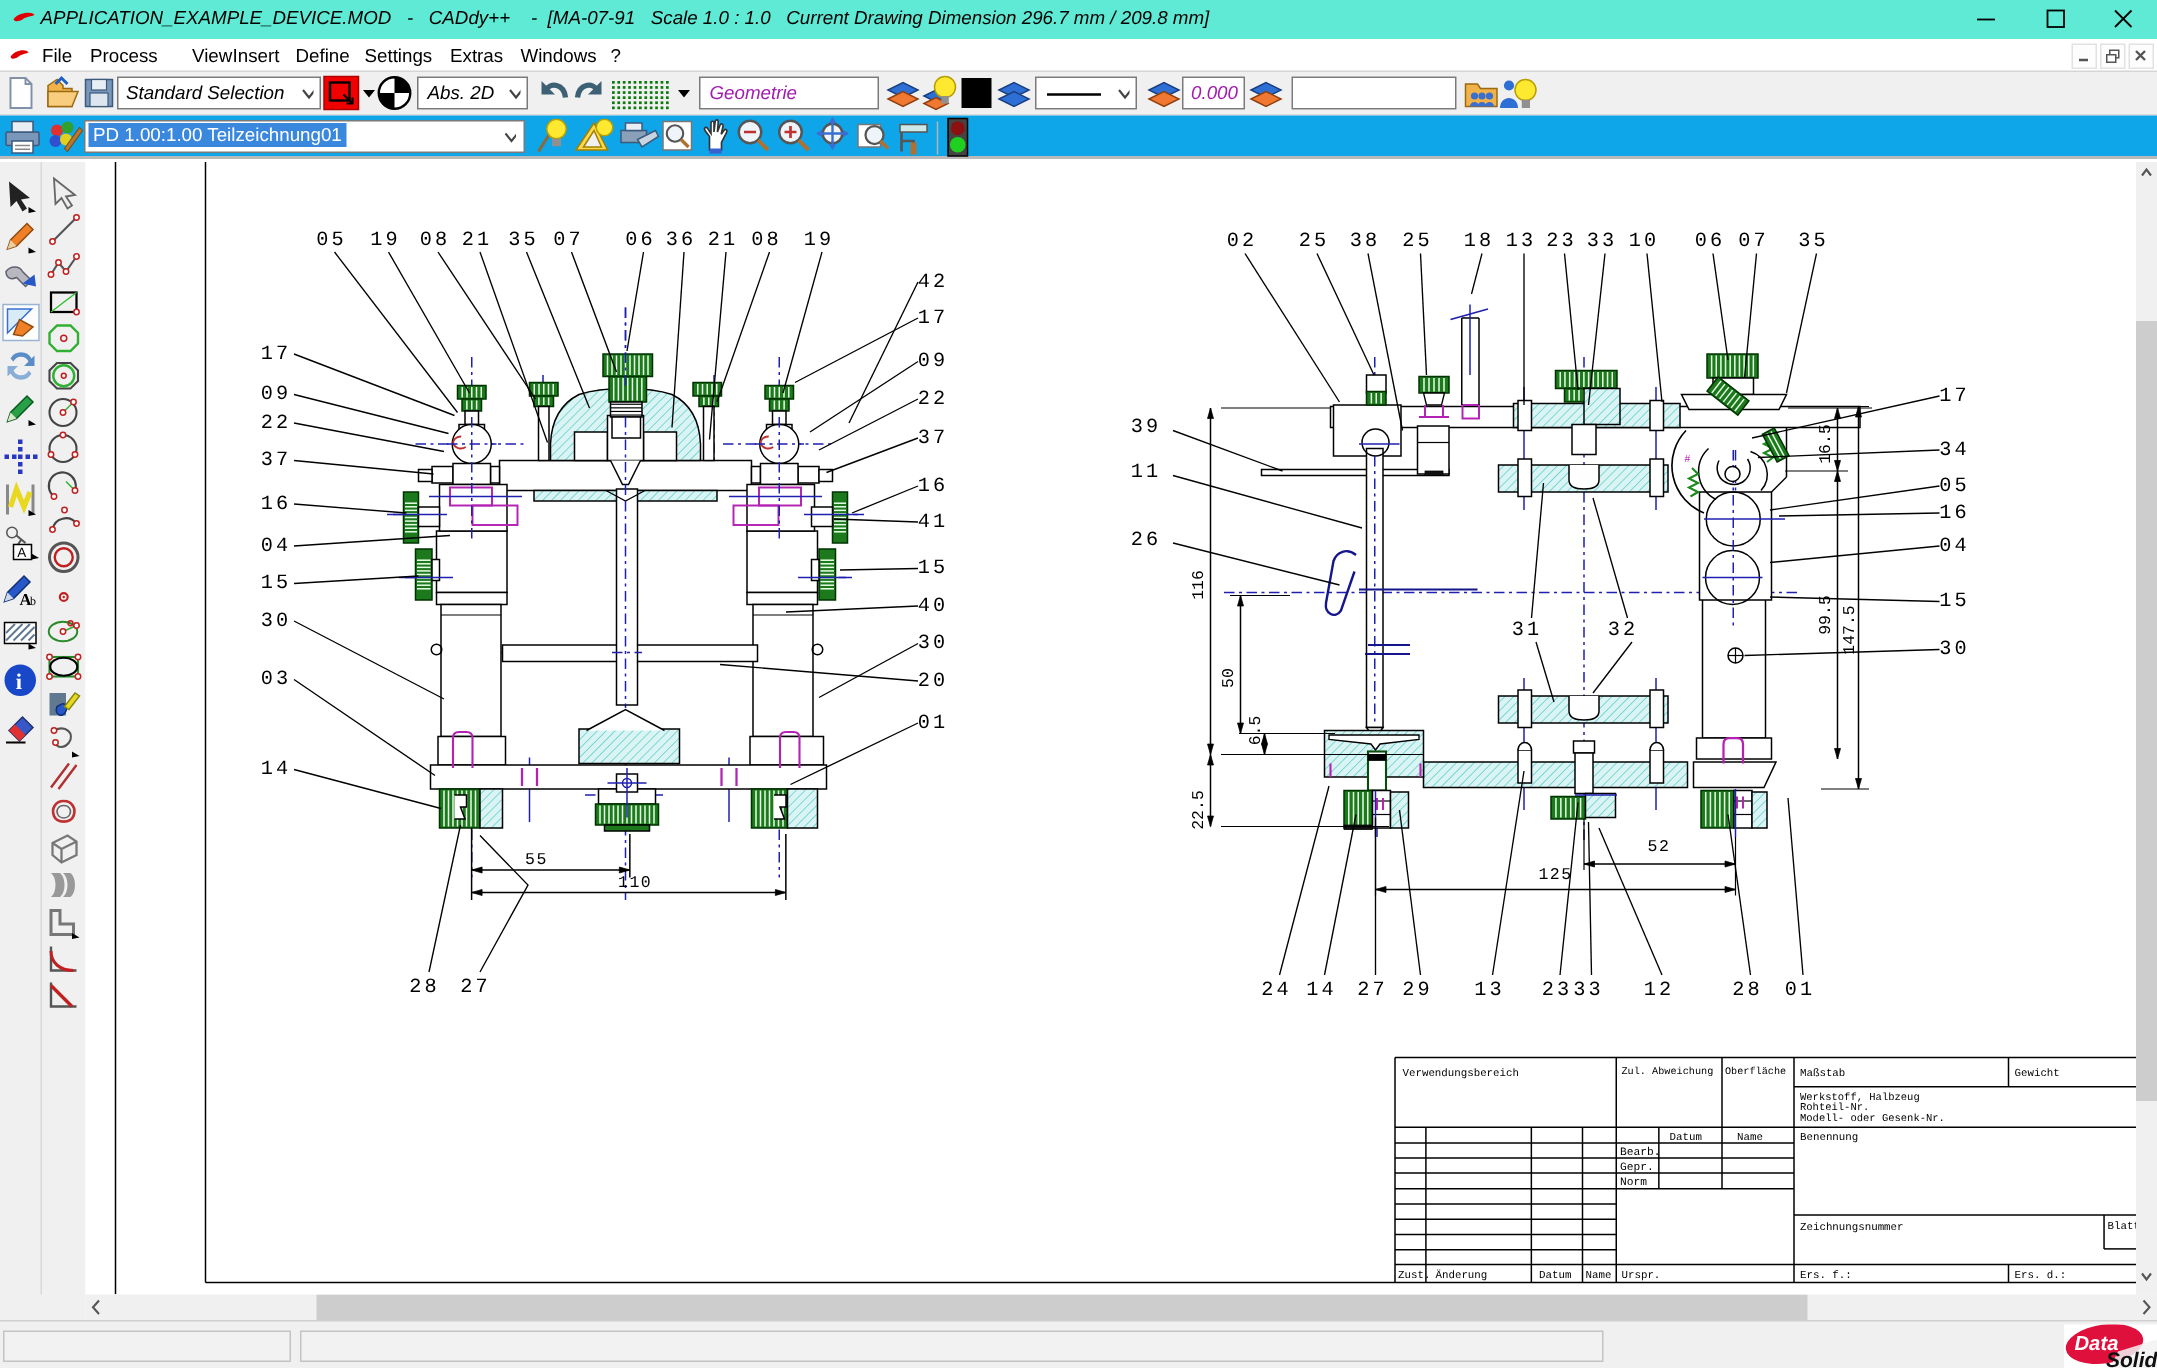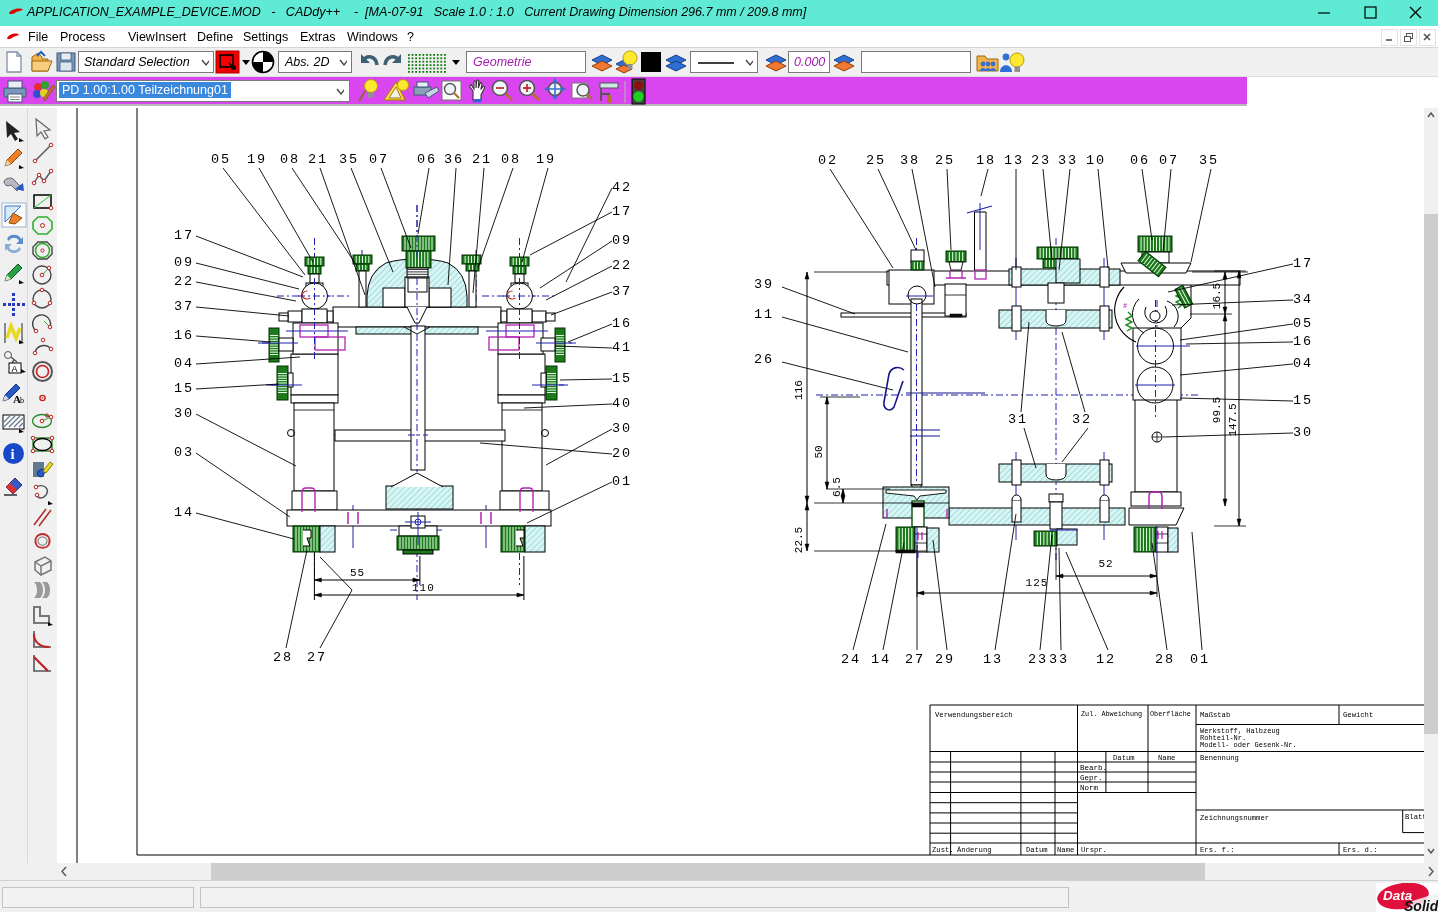--- a/index.html
+++ b/index.html
@@ -3,21 +3,21 @@
 <style>
 *{margin:0;padding:0;box-sizing:border-box}
 html,body{width:1438px;height:912px;overflow:hidden;background:#fff;
  font-family:"Liberation Sans",sans-serif;}
 .abs{position:absolute}
 #titlebar{position:absolute;left:0;top:0;width:1438px;height:26px;background:#5eead4;font-style:italic;}
 #titlebar .tt{position:absolute;left:27px;top:5px;font-size:12.5px;color:#000;white-space:pre;}
 #menubar{position:absolute;left:0;top:26px;width:1438px;height:22px;background:#fff;border-bottom:1px solid #d5d5d5;padding-left:28px;}
 #menubar span.m{position:absolute;top:4px;font-size:12.5px;color:#000;}
 #tb1{position:absolute;left:0;top:48px;width:1438px;height:29px;background:#f0f0f0;border-bottom:1px solid #dcdcdc;font-style:italic;}
-#tb2{position:absolute;left:0;top:77px;width:1247px;height:29px;background:#d946ef;border-bottom:2px solid #b9b9b9;text-align:center;}
+#tb2{position:absolute;left:0;top:77px;width:1438px;height:29px;background:#0ea5e9;border-bottom:2px solid #b9b9b9;text-align:center;}
 #lefttools{position:absolute;left:0;top:108px;width:57px;height:772px;background:#f0f0f0;}
 #canvas{position:absolute;left:57px;top:108px;width:1367px;height:755px;background:#fff;overflow:hidden;}
 #vscroll{position:absolute;left:1424px;top:108px;width:14px;height:755px;background:#f0f0f0;}
 #hscroll{position:absolute;left:57px;top:863px;width:1381px;height:17px;background:#f0f0f0;}
 #statusbar{position:absolute;left:0;top:880px;width:1438px;height:32px;background:#f0f0f0;border-top:1px solid #cfcfcf;padding-left:44px;}
 .combo{position:absolute;background:#fff;border:1px solid #7a7a7a;font-size:12.5px;color:#000;}
 .combo .cv{position:absolute;right:3px;top:45%;width:8px;height:8px;}
 .inputbox{position:absolute;background:#fff;border:1px solid #7a7a7a;font-size:12.5px;color:#a21caf;}
 .sunk{position:absolute;background:#f2f2f2;border:1px solid #c3c3c3;}
 svg{position:absolute;left:0;top:0}

